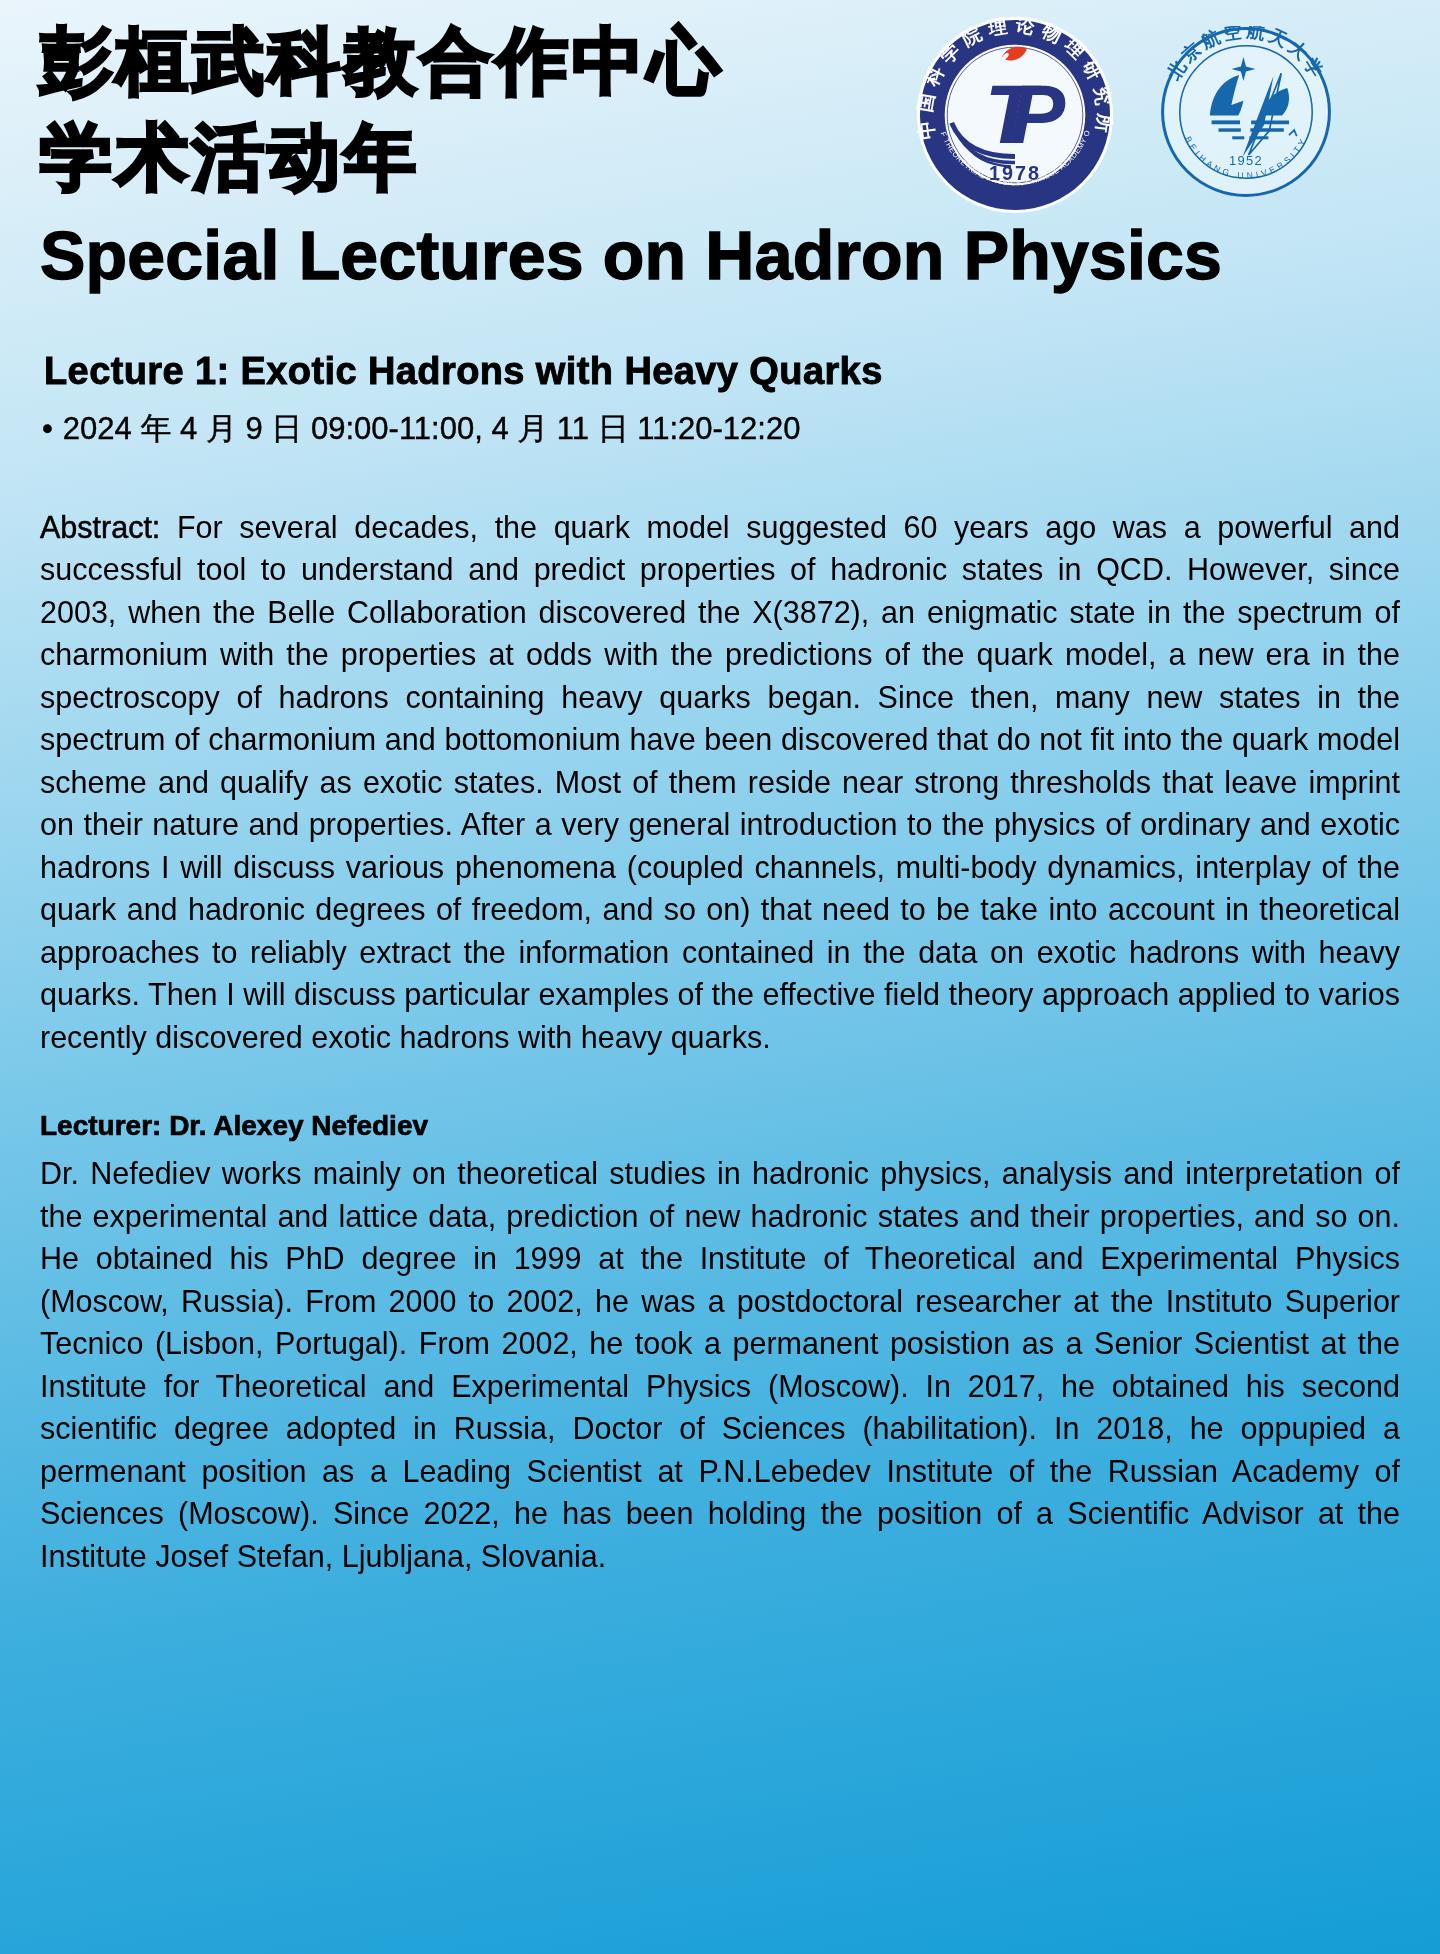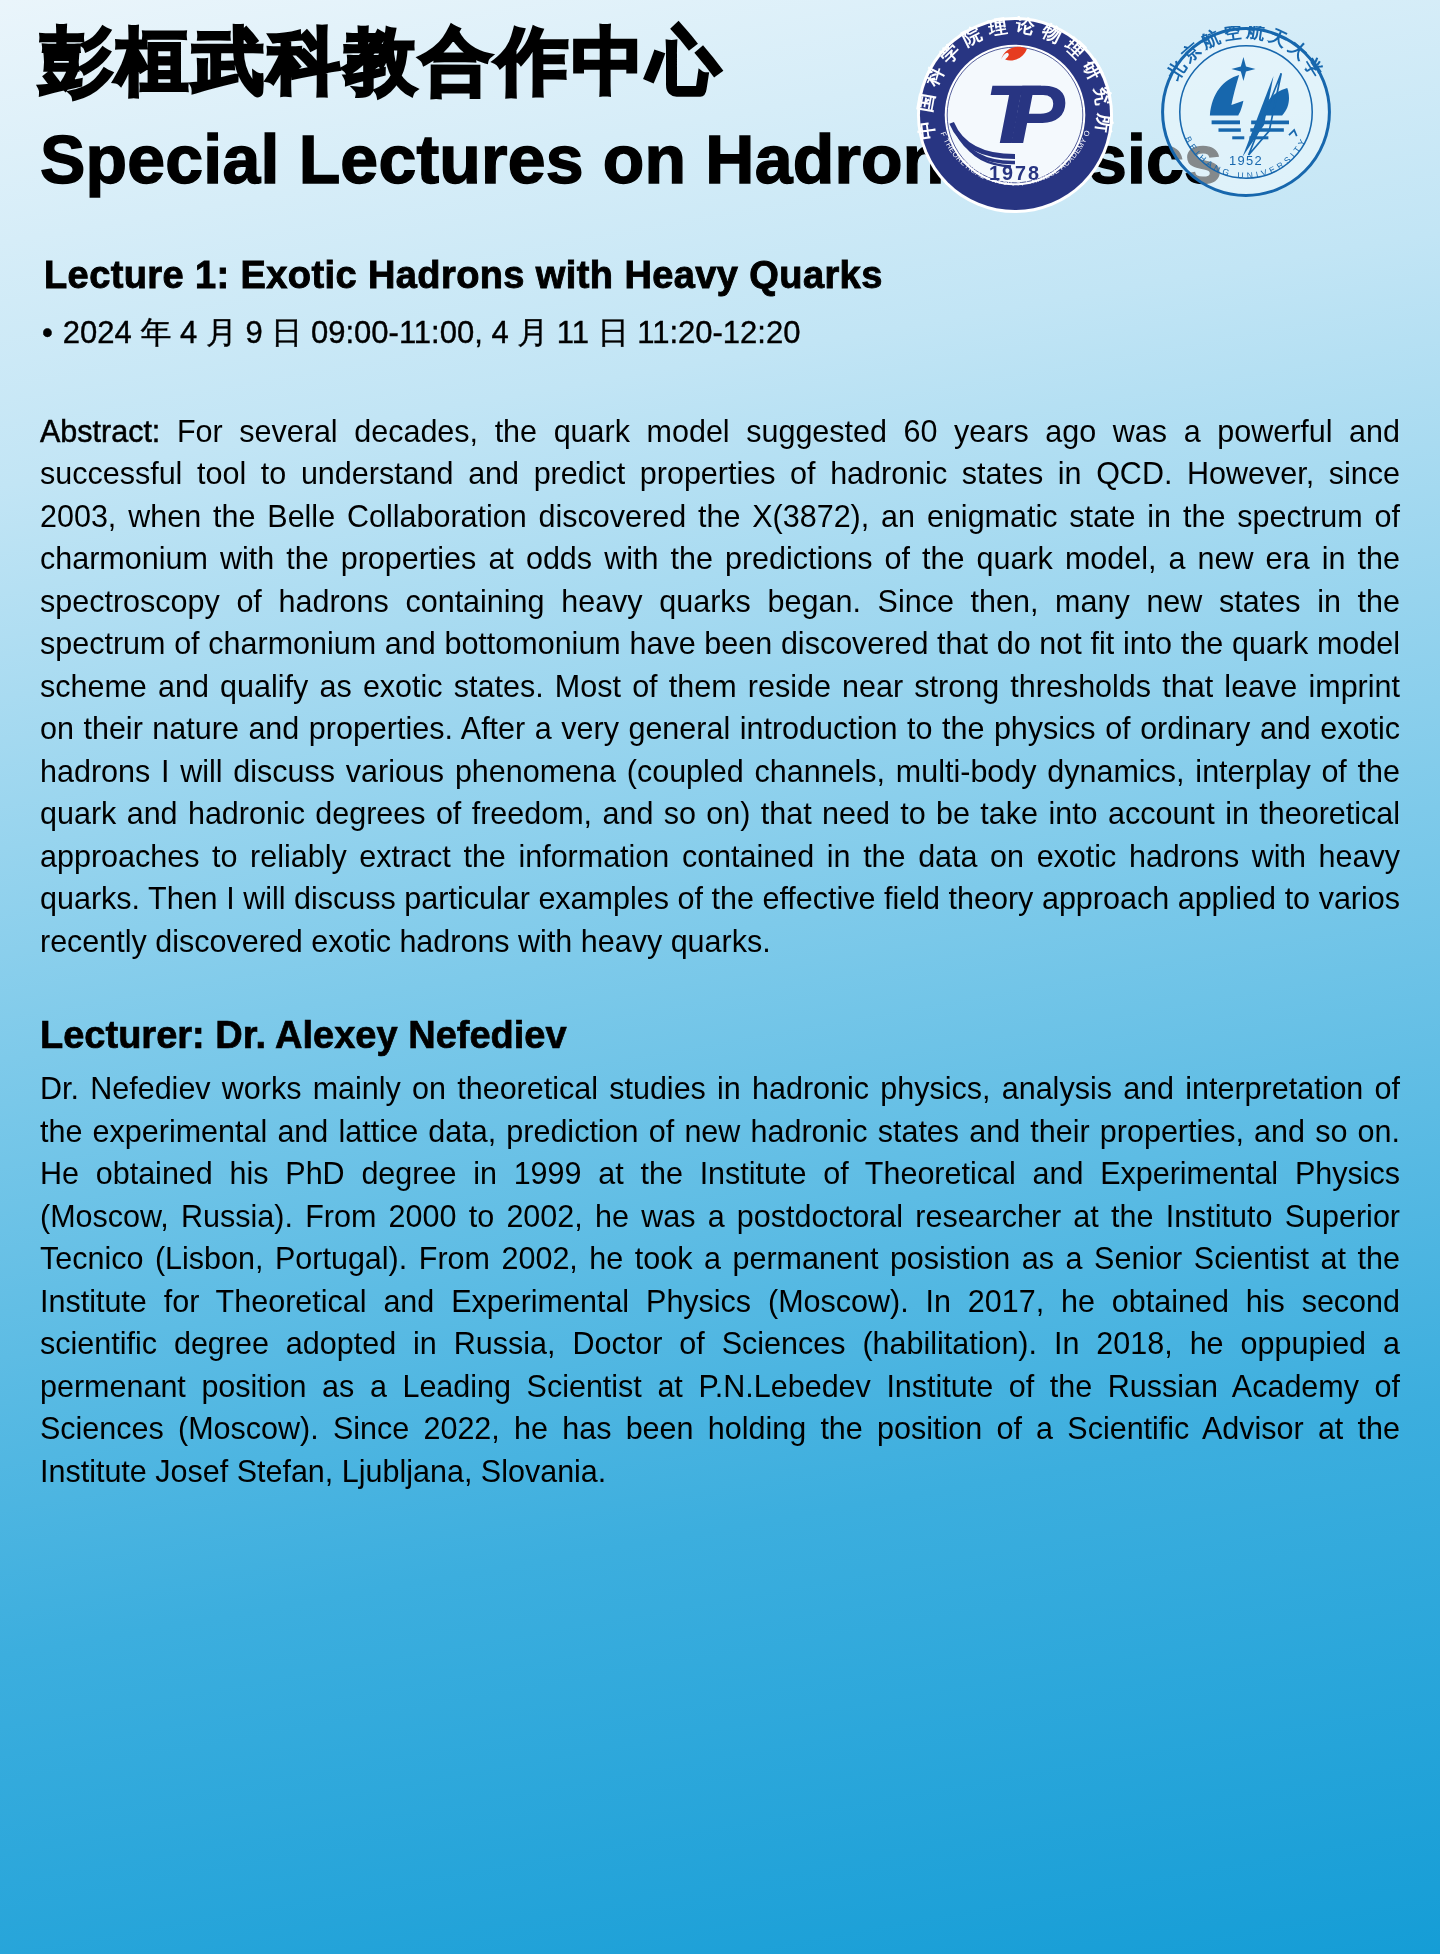--- a/index.html
+++ b/index.html
@@ -30,34 +30,35 @@
   }
   .bullets { margin-top:14px; margin-left:2px; }
   .bullet { font-size:31px; font-weight:400; line-height:43px; -webkit-text-stroke:0.4px #000; }
   .bullet .mark { margin-right:10px; }
   .abstract {
     margin:56px 0 0 0; font-size:30.5px; line-height:42.5px;
     text-align:justify;
   }
   .abstract .label { font-weight:400; -webkit-text-stroke:0.5px #000; }
   .lecturer-heading {
-    margin:52px 0 0 0; font-size:38px; font-weight:700;
+    margin:52px 0 0 0; font-size:28px; font-weight:700;
     -webkit-text-stroke:0.7px #000;
   }
   .bio { margin:10px 0 0 0; font-size:30.5px; line-height:42.5px; text-align:justify; }
   svg text { font-family:"Liberation Sans", sans-serif; }
 </style>
 </head>
 <body>
 
 <div class="page">
 
   <header class="header">
     <div class="cn-title">
       <div>彭桓武科教合作中心</div>
+      <div>学术活动年</div>
     </div>
 
     <div class="logos">
 
       <svg class="logo-itp" width="198" height="198" viewBox="0 0 200 200" aria-hidden="true">
         <circle cx="100" cy="100" r="99" fill="#ffffff"></circle>
         <circle cx="100" cy="100" r="96" fill="#283582"></circle>
         <circle cx="100" cy="100" r="71" fill="#ffffff"></circle>
         <circle cx="100" cy="100" r="68.5" fill="#f4f9fd" stroke="#283582" stroke-width="0.8"></circle>
         <defs>

